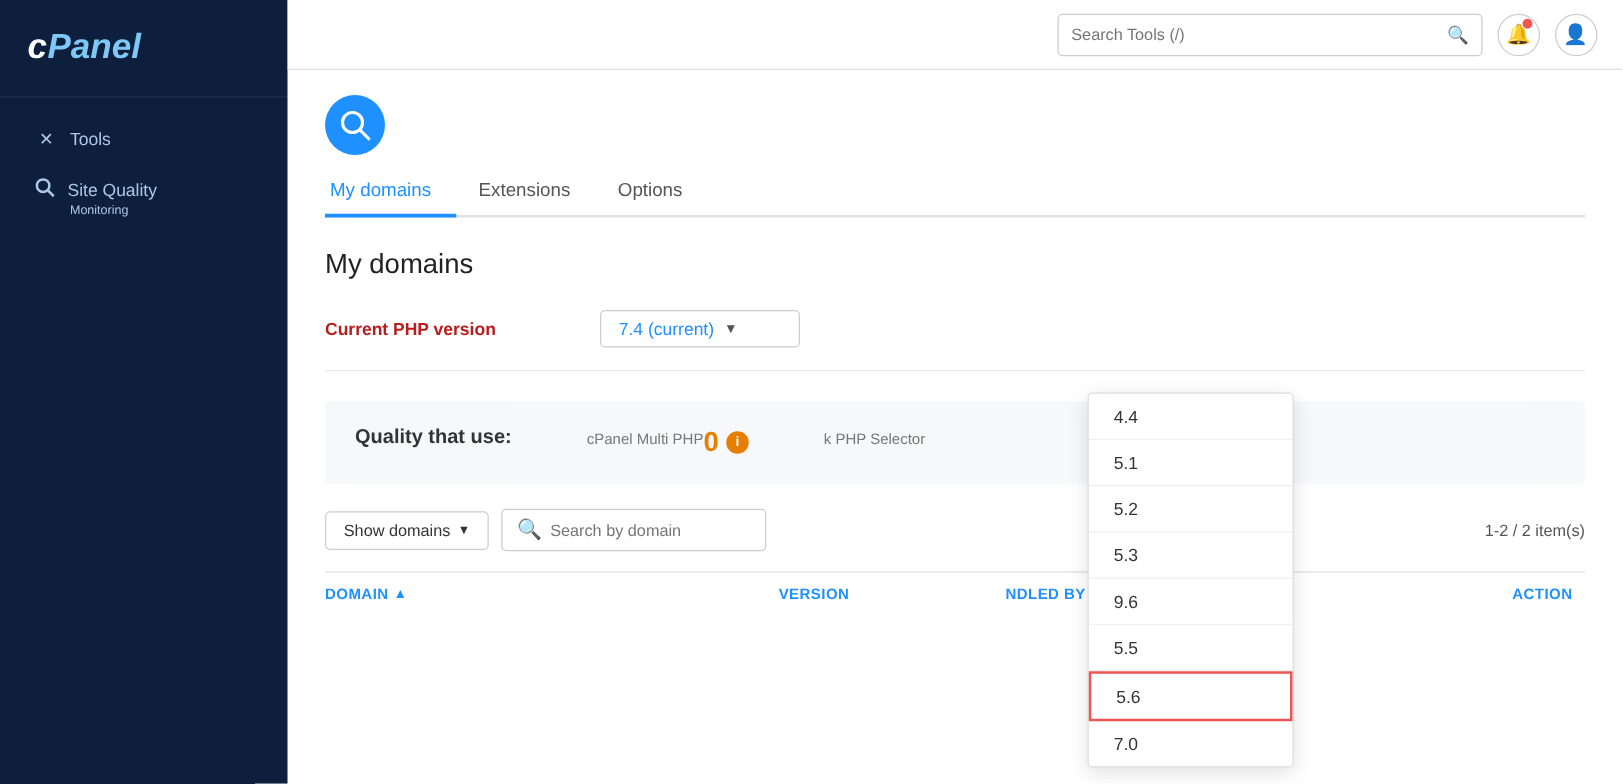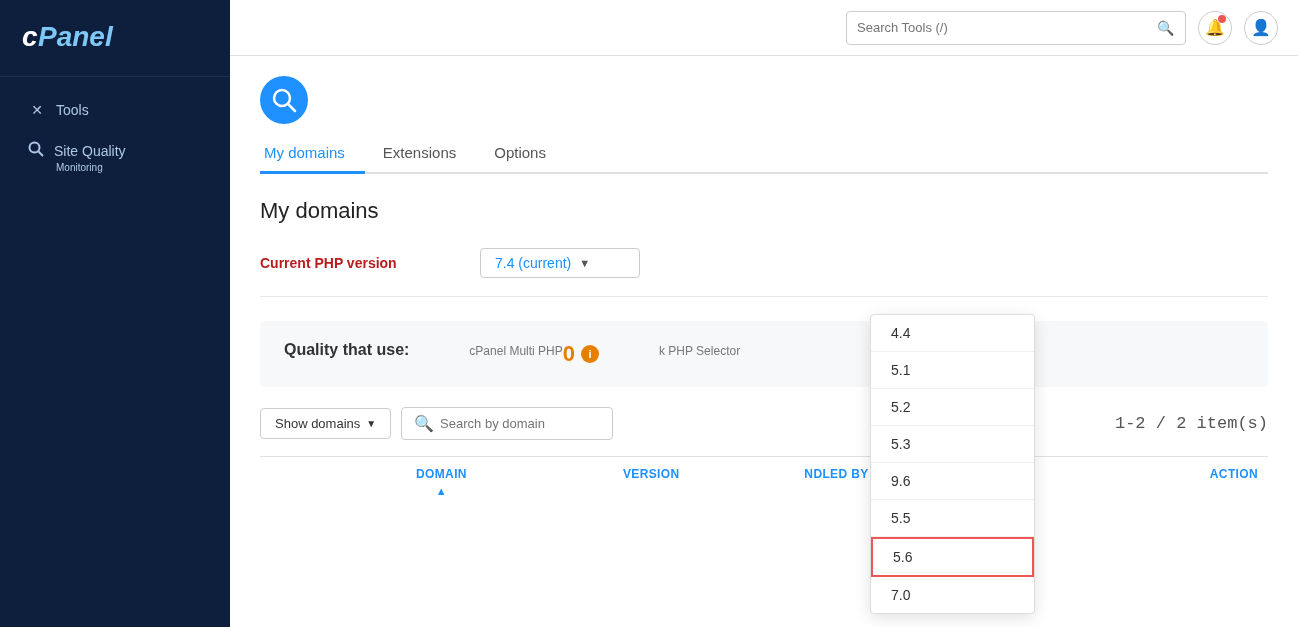--- a/index.html
+++ b/index.html
@@ -307,39 +307,37 @@
       min-width: 200px;
     }
     .search-domain-box input {
       border: none;
       outline: none;
       font-size: 13px;
       color: #555;
       width: 160px;
     }
     .pagination-label {
-      font-size: 17px;
+      font-size: 13px;
       color: #555;
-      font-family: Liberation Mono, monospace;
     }
 
     
     .table-header {
       display: flex;
       border-top: 1px solid #e0e0e0;
       padding: 10px 0 8px 0;
       margin-top: 4px;
     }
     .th {
       font-size: 12px;
       font-weight: 600;
       color: #1e90ff;
       text-transform: uppercase;
       letter-spacing: 0.03em;
-      flex-direction: column;
     }
     .th.domain { flex: 2; display: flex; align-items: center; gap: 4px; }
     .th.version { flex: 1; }
     .th.handled-by { flex: 1.5; }
     .th.action { flex: 1; text-align: right; padding-right: 10px; }
     .th .sort-arrow { font-size: 11px; }
   </style>
 </head>
 <body>
 

